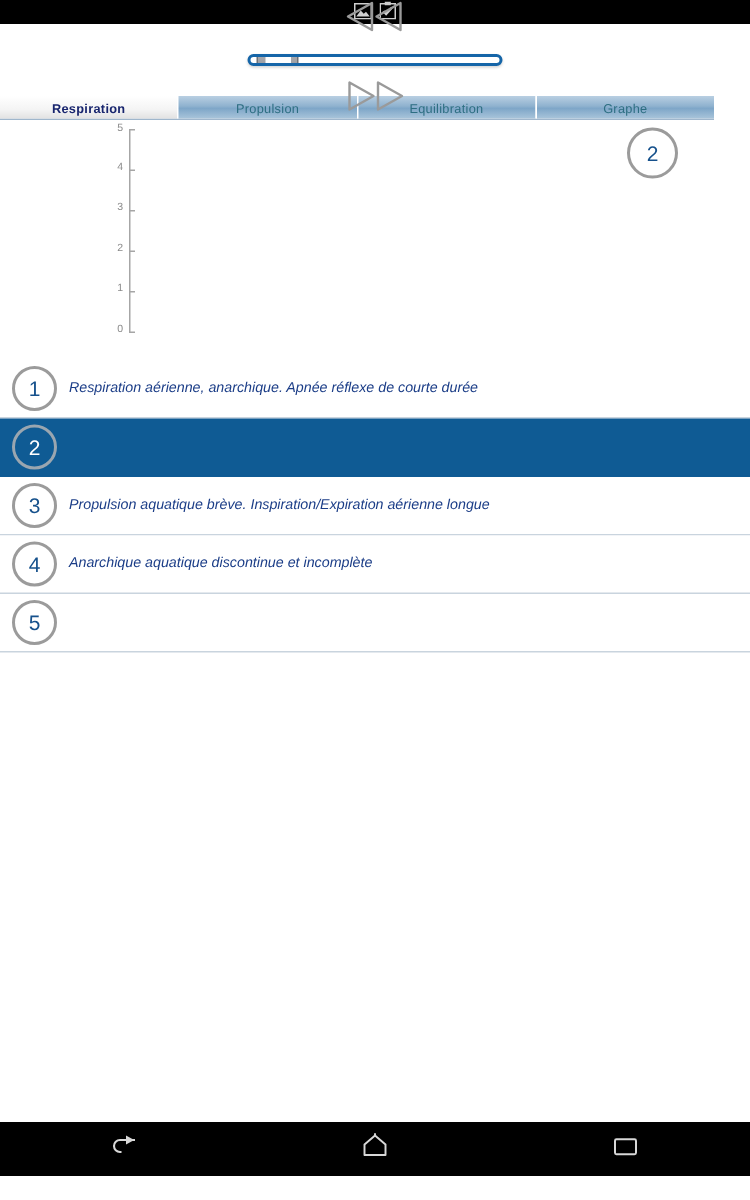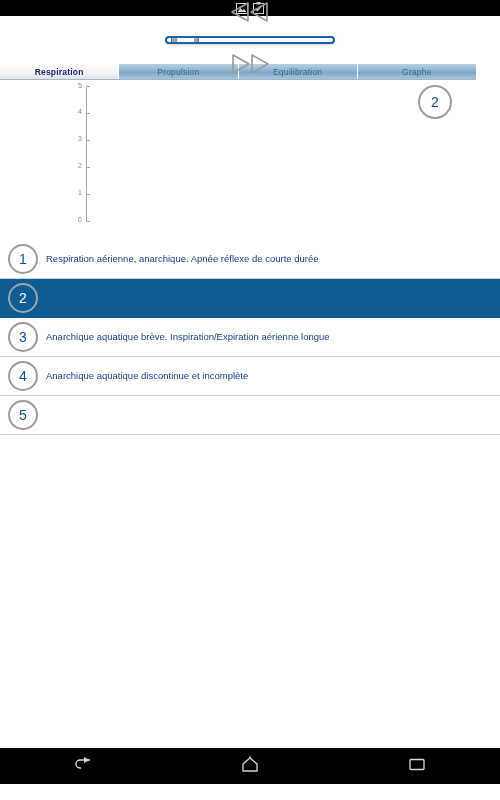--- a/index.html
+++ b/index.html
@@ -148,20 +148,21 @@
     border: 2px solid #9b9b9b;
     display: flex; align-items: center; justify-content: center;
     font-size: 14px; color: #16518c; background: #ffffff;
   }
   .row.selected .row-num {
     background: #0f5b94; color: #ffffff; border-color: #9aa6b0;
   }
   .row-text {
     font-size: 9.5px; color: #1b3d87; line-height: 1.35;
     padding-right: 6px;
+    font-style: italic;
   }
   .row.selected .row-text { color: #ffffff; }
 
   .filler { width: 500px; background: #ffffff; flex: 1; }
 
   
   .navbar {
     position: absolute; bottom: 0; left: 0;
     width: 500px; height: 36px;
     background: #000000;
@@ -287,21 +288,21 @@
       <div class="row-num">1</div>
       <div class="row-text">Respiration aérienne, anarchique. Apnée réflexe de courte durée</div>
     </div>
 
     <div class="row selected">
       <div class="row-num">2</div>
     </div>
 
     <div class="row">
       <div class="row-num">3</div>
-      <div class="row-text">Anarchique aquatique brève. Inspiration/Expiration aérienne longue</div>
+      <div class="row-text">Propulsion aquatique brève. Inspiration/Expiration aérienne longue</div>
     </div>
 
     <div class="row">
       <div class="row-num">4</div>
       <div class="row-text">Anarchique aquatique discontinue et incomplète</div>
     </div>
 
     <div class="row">
       <div class="row-num">5</div>
     </div>

